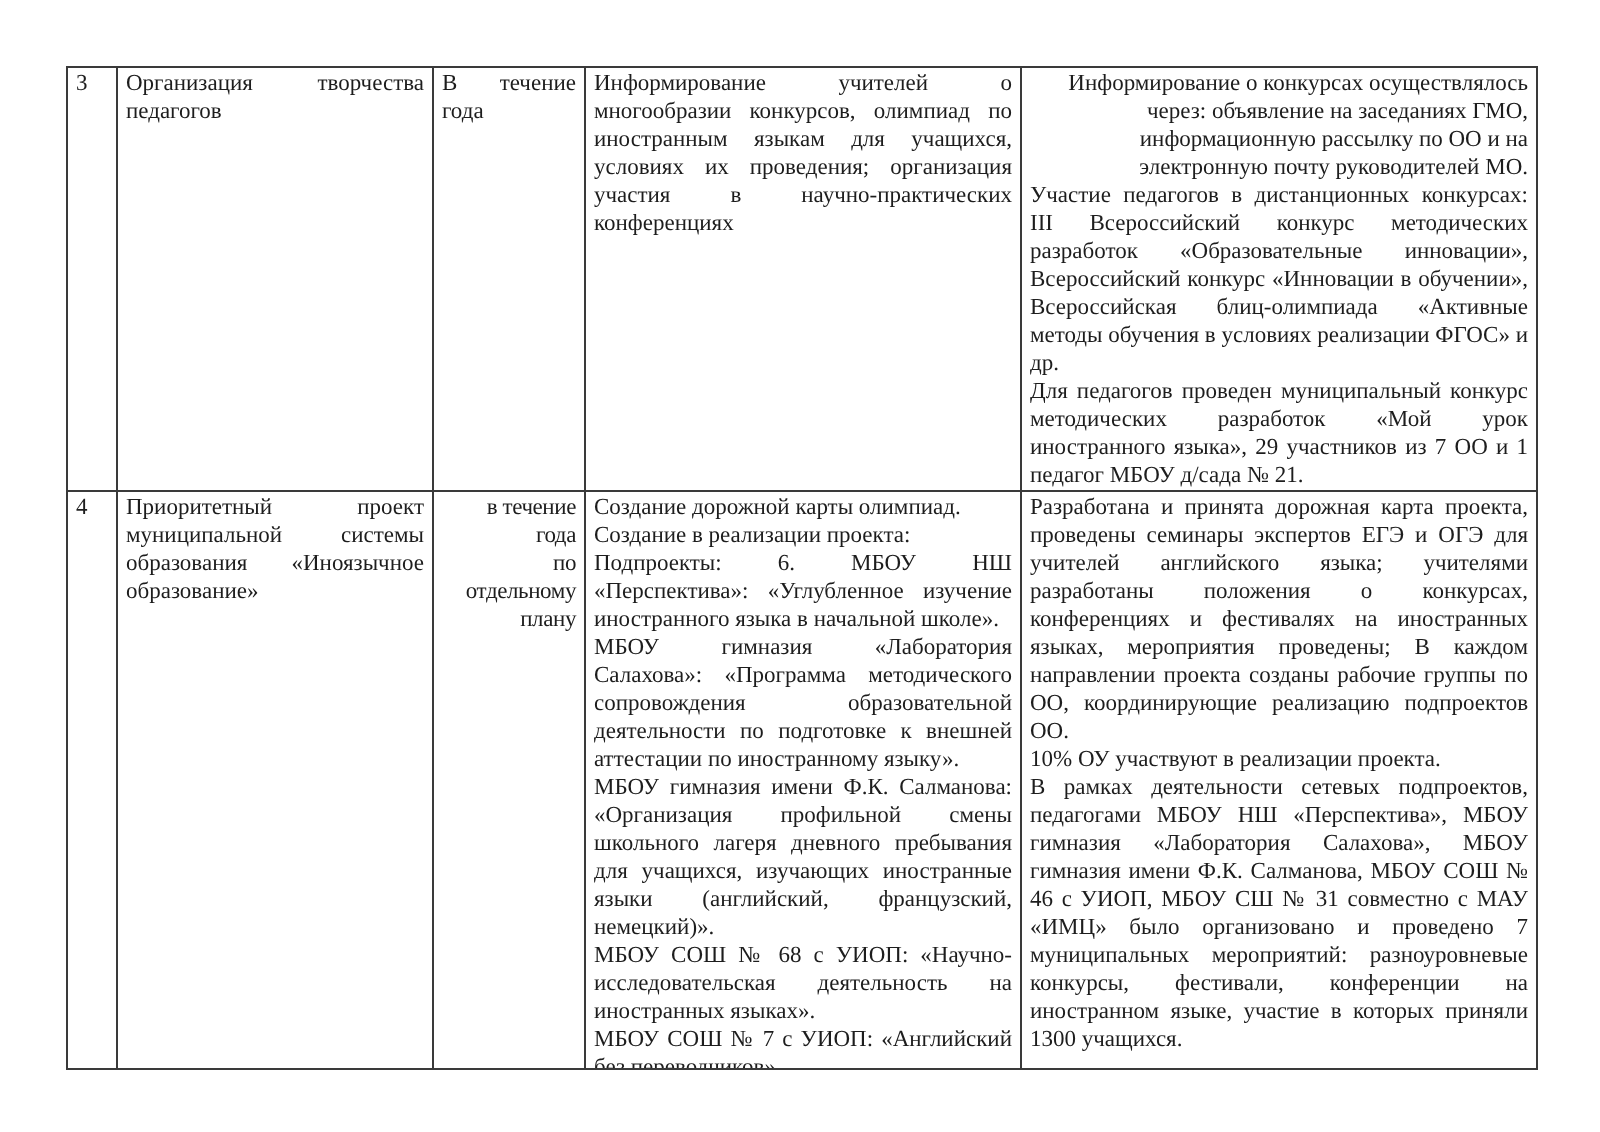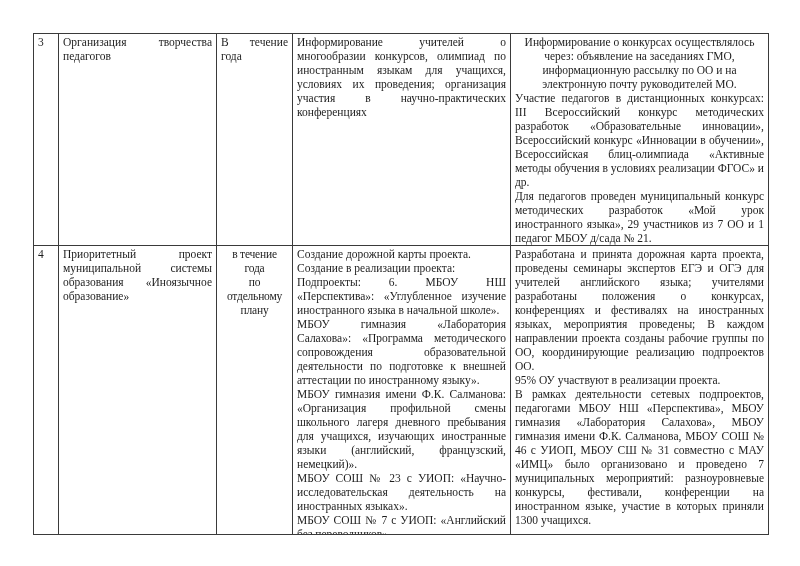--- a/index.html
+++ b/index.html
@@ -43,21 +43,21 @@
   }
   td p {
     margin: 0;
     text-align: justify;
   }
   td p.left {
     text-align: left;
   }
   td p.preline {
     white-space: pre-line;
-    text-align: center;
+    text-align: right;
   }
   td.timing-tight {
     padding-left: 2px;
     padding-right: 2px;
     letter-spacing: -0.2px;
   }
   p.p-blank {
     height: 14px;
   }
   tr.row-3 { height: 198px; }
@@ -105,32 +105,32 @@
           <td>
             <p>Приоритетный проект муниципальной системы образования «Иноязычное образование»</p>
           </td>
           <td class="timing-tight">
             <p class="preline">в течение года
 по
 отдельному
 плану</p>
           </td>
           <td>
-            <p class="left">Создание дорожной карты проекта.</p>
+            <p class="left">Создание дорожной карты олимпиад.</p>
             <p class="left">Создание в реализации проекта:</p>
             <p>Подпроекты: 6. МБОУ НШ «Перспектива»: «Углубленное изучение иностранного языка в начальной школе».</p>
             <p>МБОУ гимназия «Лаборатория Салахова»: «Программа методического сопровождения образовательной деятельности по подготовке к внешней аттестации по иностранному языку».</p>
             <p>МБОУ гимназия имени Ф.К. Салманова: «Организация профильной смены школьного лагеря дневного пребывания для учащихся, изучающих иностранные языки (английский, французский, немецкий)».</p>
-            <p>МБОУ СОШ № 23 с УИОП: «Научно-исследовательская деятельность на иностранных языках».</p>
+            <p>МБОУ СОШ № 68 с УИОП: «Научно-исследовательская деятельность на иностранных языках».</p>
             <p>МБОУ СОШ № 7 с УИОП: «Английский без переводчиков».</p>
 
           </td>
           <td>
             <p>Разработана и принята дорожная карта проекта, проведены семинары экспертов ЕГЭ и ОГЭ для учителей английского языка; учителями разработаны положения о конкурсах, конференциях и фестивалях на иностранных языках, мероприятия проведены; В каждом направлении проекта созданы рабочие группы по ОО, координирующие реализацию подпроектов ОО.</p>
-            <p>95% ОУ участвуют в реализации проекта.</p>
+            <p>10% ОУ участвуют в реализации проекта.</p>
             <p>В рамках деятельности сетевых подпроектов, педагогами МБОУ НШ «Перспектива», МБОУ гимназия «Лаборатория Салахова», МБОУ гимназия имени Ф.К. Салманова, МБОУ СОШ № 46 с УИОП, МБОУ СШ № 31 совместно с МАУ «ИМЦ» было организовано и проведено 7 муниципальных мероприятий: разноуровневые конкурсы, фестивали, конференции на иностранном языке, участие в которых приняли 1300 учащихся.</p>
             <p class="p-blank"></p>
 
           </td>
         </tr>
       </tbody>
     </table>
   </div>
 </div>
 

